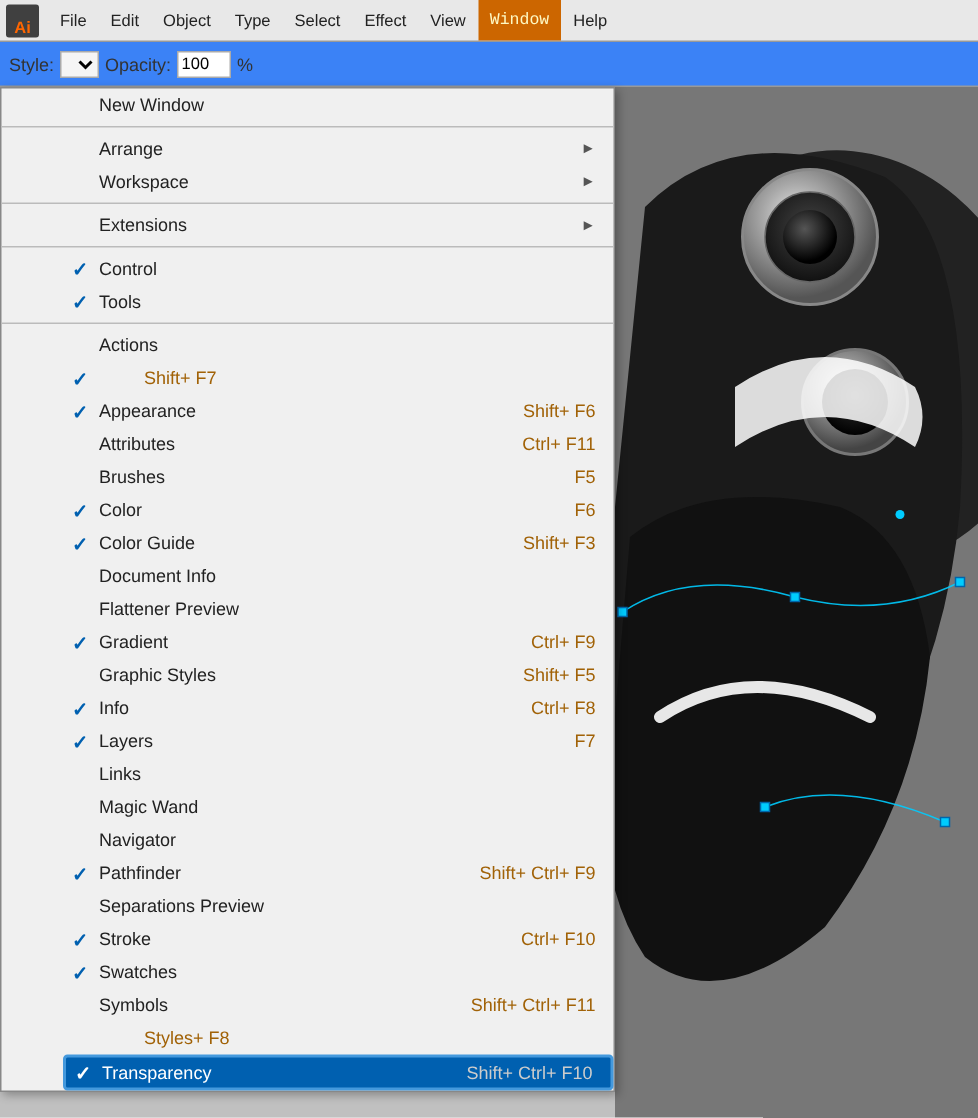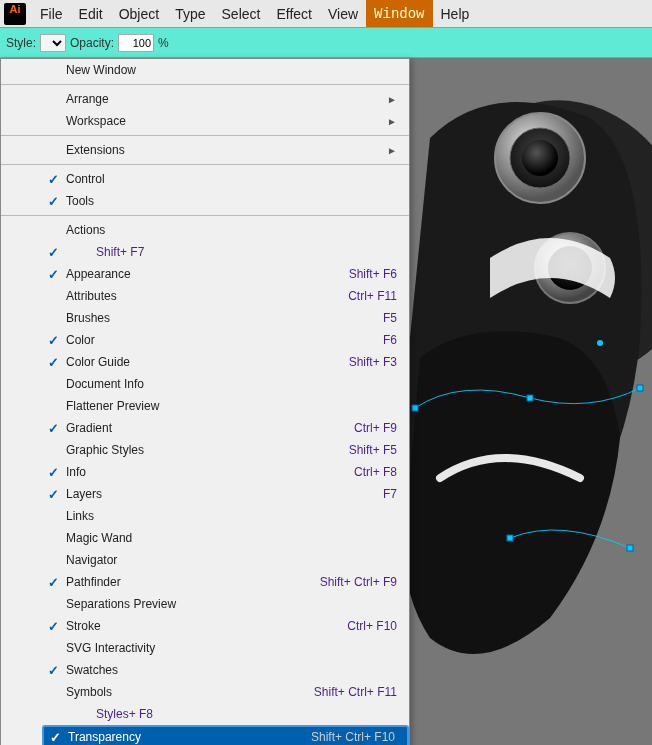--- a/index.html
+++ b/index.html
@@ -23,49 +23,49 @@
       padding: 0 4px;
       position: absolute;
       top: 0; left: 0; right: 0;
       z-index: 10;
     }
     .menubar-logo {
       width: 22px;
       height: 22px;
       margin-right: 6px;
       display: flex;
-      align-items: flex-start;
+      align-items: flex-end;
       justify-content: center;
-      background: #000000;
+      background: #404040;
       color: #ff6600;
       font-weight: bold;
       font-size: 11px;
       border-radius: 2px;
     }
     .menubar-item {
       padding: 2px 8px;
       cursor: pointer;
       color: #222;
       height: 100%;
       display: flex;
       align-items: center;
-      font-size: 14px;
+      font-size: 11px;
     }
     .menubar-item.active {
       background: #cc6600;
       color: #fef9c3;
       font-family: Liberation Mono, monospace;
     }
 
     
     .toolbar {
       position: absolute;
       top: 28px; left: 0; right: 0;
       height: 30px;
-      background: #5eead4;
+      background: #3b82f6;
       border-bottom: 1px solid #999;
       display: flex;
       align-items: center;
       padding: 0 6px;
       gap: 4px;
       z-index: 9;
     }
     .toolbar-label {
       font-size: 12px;
       color: #333;
@@ -77,21 +77,20 @@
       padding: 1px 2px;
       height: 18px;
     }
     .toolbar-input {
       width: 36px;
       background: #fff;
       border: 1px solid #aaa;
       font-size: 11px;
       padding: 1px 2px;
       height: 18px;
-      text-align: right;
     }
 
     
     .main-area {
       position: absolute;
       top: 58px; left: 0; right: 0; bottom: 0;
       display: flex;
     }
 
     
@@ -138,21 +137,21 @@
       font-weight: bold;
     }
     .menu-item.highlighted .menu-check { color: white; }
 
     .menu-label {
       flex: 1;
       font-size: 12px;
     }
     .menu-shortcut {
       font-size: 12px;
-      color: #4c1d95;
+      color: #a16207;
       margin-left: 30px;
     }
     .menu-item.highlighted .menu-shortcut { color: #ccc; }
 
     .menu-arrow {
       font-size: 10px;
       color: #555;
     }
 
     
@@ -301,23 +300,20 @@
     </div>
     <div class="menu-item">
       <span class="menu-label">Separations Preview</span>
     </div>
     <div class="menu-item">
       <span class="menu-check">✓</span>
       <span class="menu-label">Stroke</span>
       <span class="menu-shortcut">Ctrl+ F10</span>
     </div>
     <div class="menu-item">
-      <span class="menu-label">SVG Interactivity</span>
-    </div>
-    <div class="menu-item">
       <span class="menu-check">✓</span>
       <span class="menu-label">Swatches</span>
     </div>
     <div class="menu-item">
       <span class="menu-label">Symbols</span>
       <span class="menu-shortcut">Shift+ Ctrl+ F11</span>
     </div>
     <div class="menu-item">
       <span class="menu-shortcut">Styles+ F8</span>
     </div>

